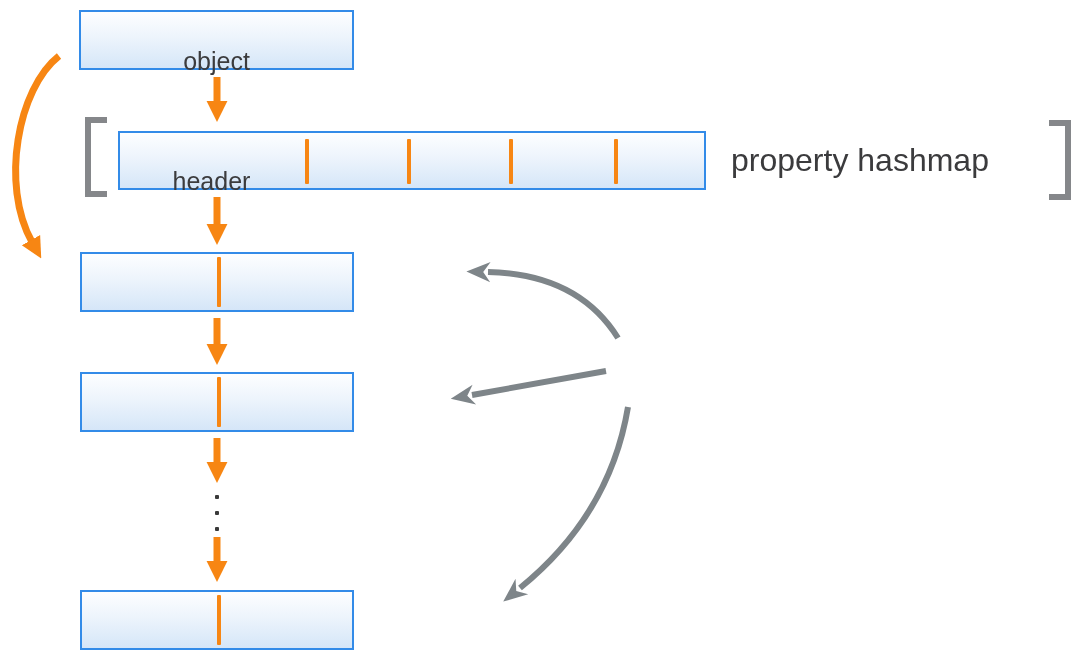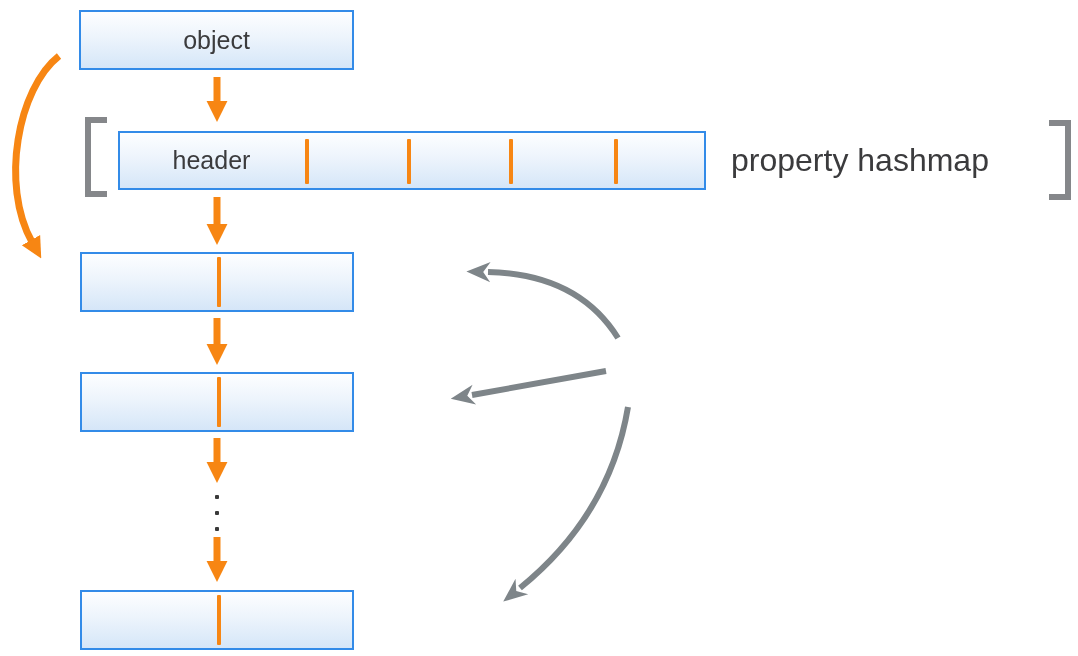--- a/index.html
+++ b/index.html
@@ -29,20 +29,21 @@
     box-sizing:border-box;
     border:2px solid var(--box-border-blue);
     background:linear-gradient(180deg,var(--box-fill-top) 0%,#EDF4FC 45%,var(--box-fill-bottom) 100%);
   }
   .box-label{
     position:absolute;
     display:flex;align-items:center;justify-content:center;
     font-size:25px;
     color:var(--text-dark);
     white-space:nowrap;
+    margin-top:21px;
   }
   .divider{
     position:absolute;
     width:4px;
     background:var(--accent-orange);
     border-radius:1px;
   }
   .side-label{
     position:absolute;
     font-size:32px;

